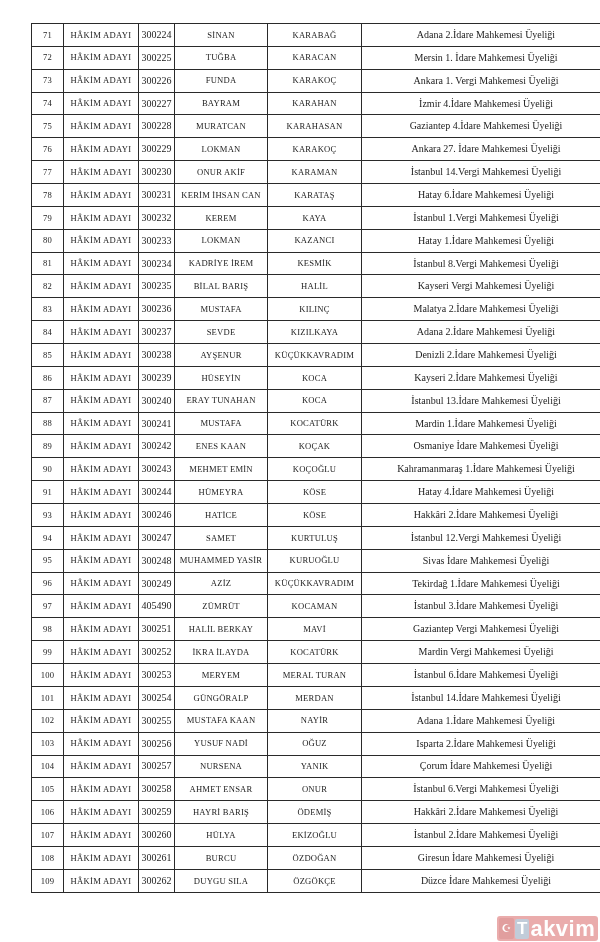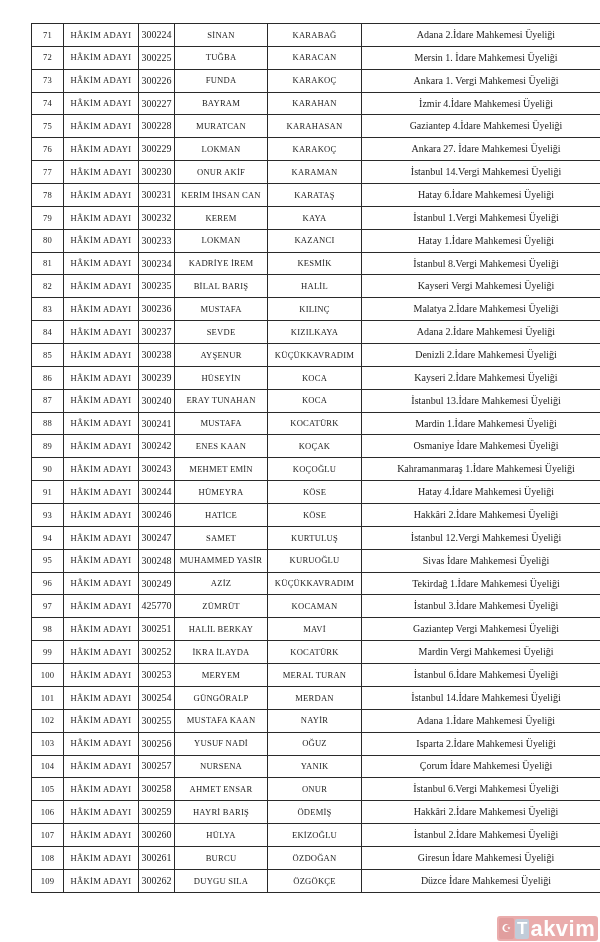--- a/index.html
+++ b/index.html
@@ -312,21 +312,21 @@
         <td class="c-no">96</td>
         <td class="c-title">HÂKİM ADAYI</td>
         <td class="c-sicil">300249</td>
         <td class="c-first">AZİZ</td>
         <td class="c-last">KÜÇÜKKAVRADIM</td>
         <td class="c-assign">Tekirdağ 1.İdare Mahkemesi Üyeliği</td>
       </tr>
       <tr>
         <td class="c-no">97</td>
         <td class="c-title">HÂKİM ADAYI</td>
-        <td class="c-sicil">425770</td>
+        <td class="c-sicil">405490</td>
         <td class="c-first">ZÜMRÜT</td>
         <td class="c-last">KOCAMAN</td>
         <td class="c-assign">İstanbul 3.İdare Mahkemesi Üyeliği</td>
       </tr>
       <tr>
         <td class="c-no">98</td>
         <td class="c-title">HÂKİM ADAYI</td>
         <td class="c-sicil">300251</td>
         <td class="c-first">HALİL BERKAY</td>
         <td class="c-last">MAVİ</td>

